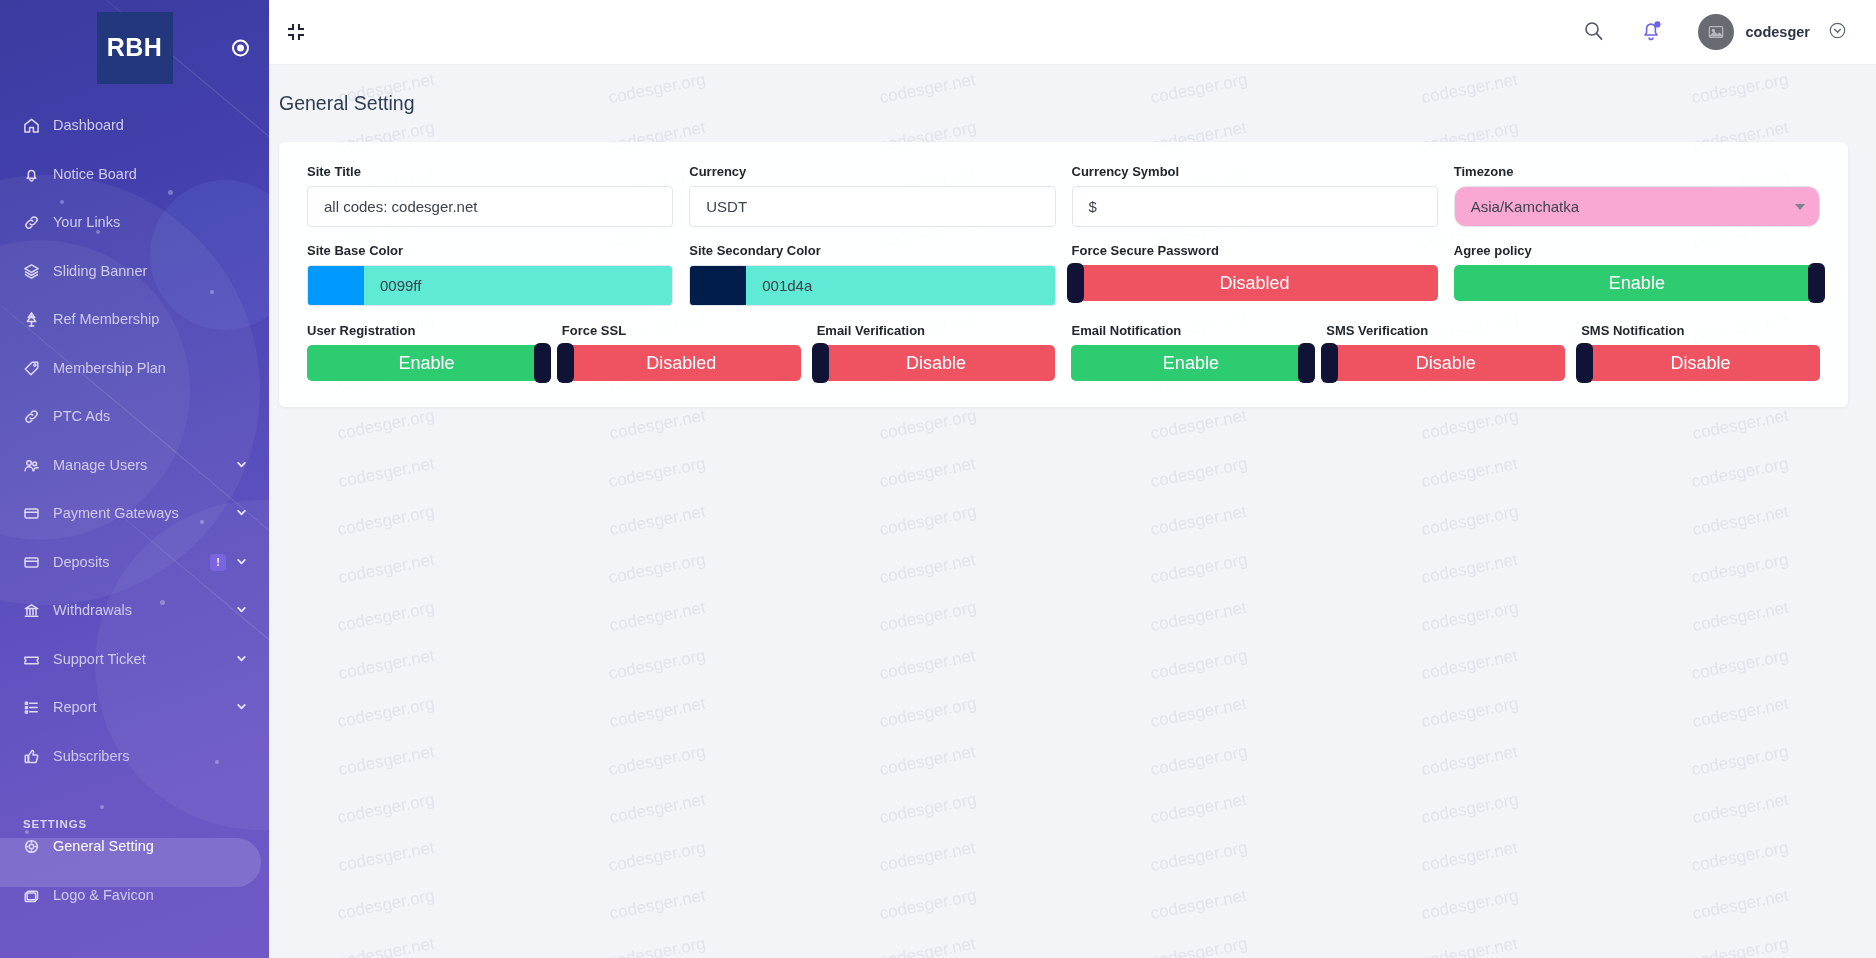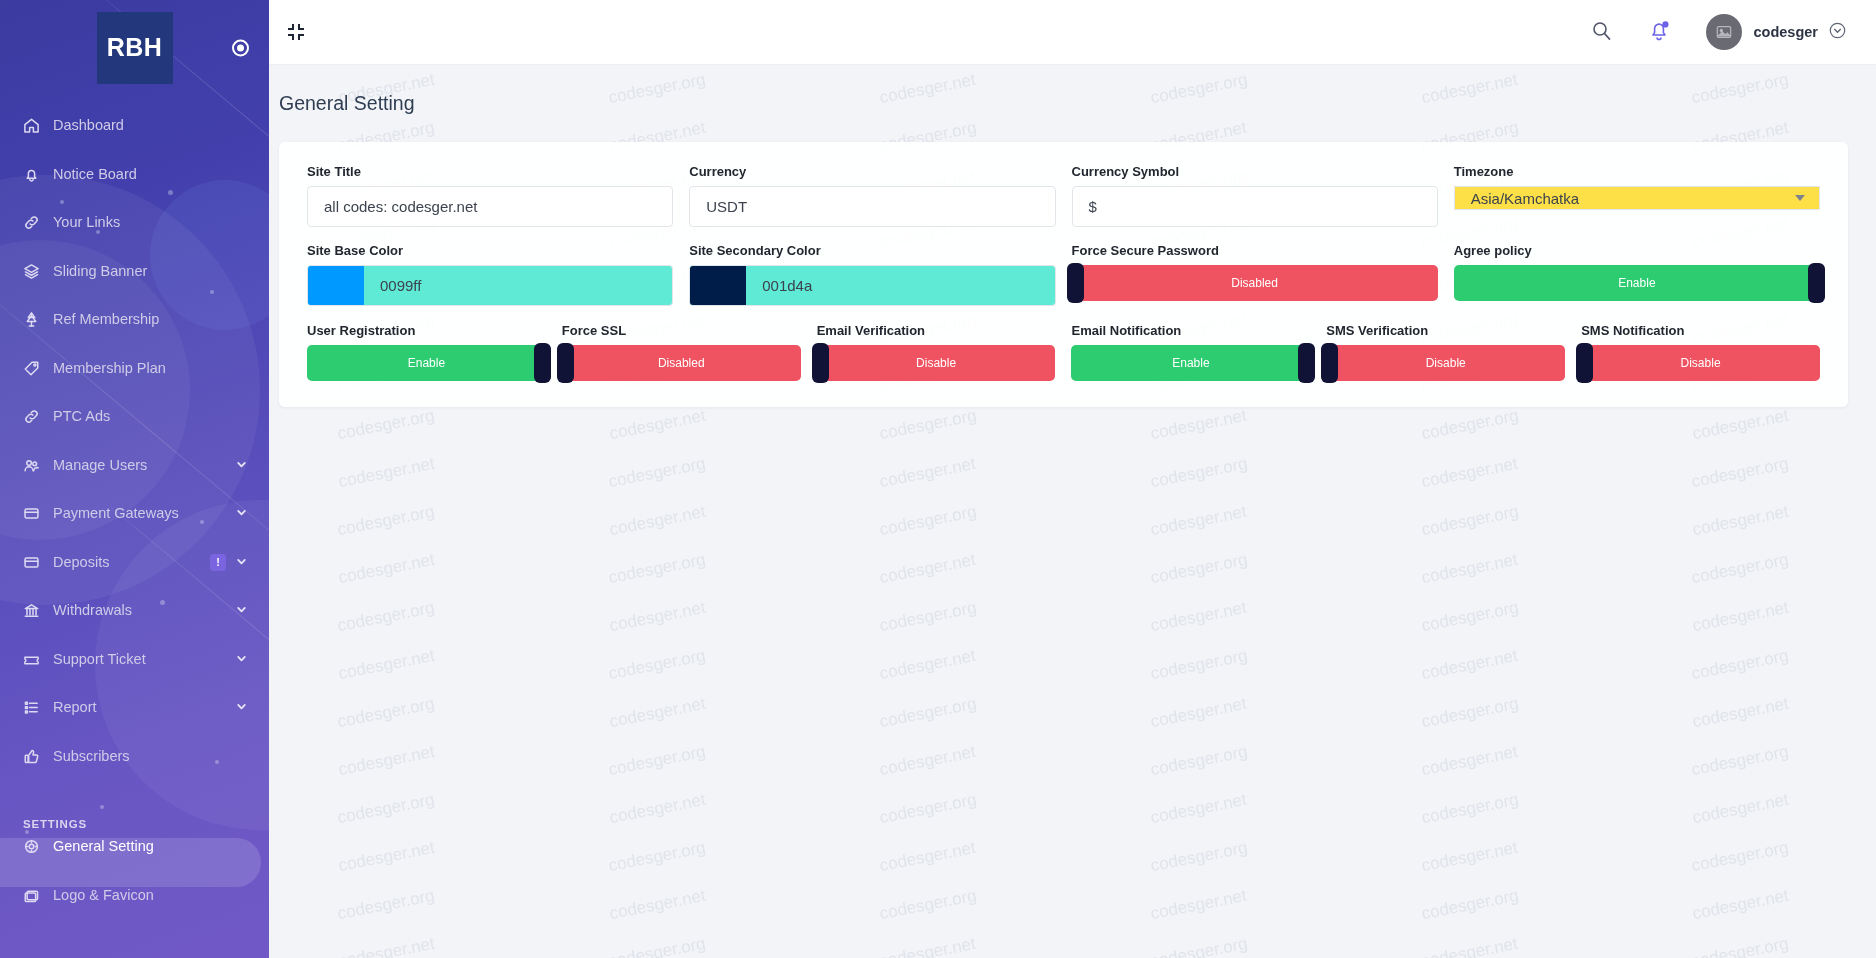--- a/index.html
+++ b/index.html
@@ -85,21 +85,21 @@
   }
   #collapse-btn { margin-left: 34px; cursor: pointer; width:22px; height:22px;}
   #topbar .spacer { flex: 1; }
   .top-icon { margin-right: 36px; cursor: pointer; position: relative; }
   #user-chip { display:flex; align-items:center; margin-right: 30px; cursor:pointer; }
   #avatar {
     width: 36px; height: 36px; border-radius: 50%; background: #6a6a72;
     display:flex; align-items:center; justify-content:center; margin-right: 12px;
   }
   #avatar svg { width:16px; height:16px; stroke:#b6b6be; fill:none; stroke-width:1.5;}
-  #user-name { font-size: 14.5px; font-weight: 700; color: #2d3445; margin-right: 11px; }
+  #user-name { font-size: 14.5px; font-weight: 700; color: #2d3445; margin-right: 19px; }
 
   #content {
     position: relative; height: 893px;
     background:
       repeating-linear-gradient(0deg, transparent, transparent 1px),
       linear-gradient(180deg, #f2f4f8 0%, #f2f4f8 100%);
     overflow: hidden;
   }
   
   #watermark {
@@ -129,37 +129,37 @@
   }
   .row { display:flex; }
   .fgroup { padding: 0 8px; }
   .flabel { font-size: 13px; font-weight: 700; color: #22272f; margin-bottom: 7px; }
   .finput {
     height: 41px; border: 1px solid #e2e5ea; border-radius: 4px; background:#fff;
     display:flex; align-items:center; padding: 0 16px;
     font-size: 15px; color: #3c434e;
   }
   .fselect {
-    height: 24px; border: 1px solid #e2e5ea; border-radius: 0; background:#fde047;
+    height: 41px; border: 1px solid #e2e5ea; border-radius: 12px; background:#f9a8d4;
     display:flex; align-items:center; justify-content: space-between;
     padding: 0 14px 0 16px; font-size: 15px; color: #3c434e; cursor:pointer;
   }
   .caret { width:0; height:0; border-left:5px solid transparent; border-right:5px solid transparent; border-top:6px solid #7c838e; }
 
   .colorbox {
     height: 41px; border: 1px solid #e2e5ea; border-radius: 4px; background:#5eead4;
     display:flex; align-items:center; overflow:hidden;
   }
   .swatch { width: 56px; height: 100%; flex: 0 0 56px; }
   .colorval { padding-left: 16px; font-size: 15px; color: #3c434e; }
 
   .toggle {
     position: relative; height: 36px; border-radius: 5px;
     display:flex; align-items:center; justify-content:center;
-    color:#ffffff; font-size: 12px; cursor: pointer;
+    color:#ffffff; font-size: 18px; cursor: pointer;
     overflow: visible;
   }
   .toggle.on  { background: #2ecc71; }
   .toggle.off { background: #ef5361; }
   .knob {
     position:absolute; top: -2px; width: 17px; height: 40px;
     background: #101336; border-radius: 6px;
   }
   .toggle.on  .knob { right: -5px; }
   .toggle.off .knob { left: -5px; }

